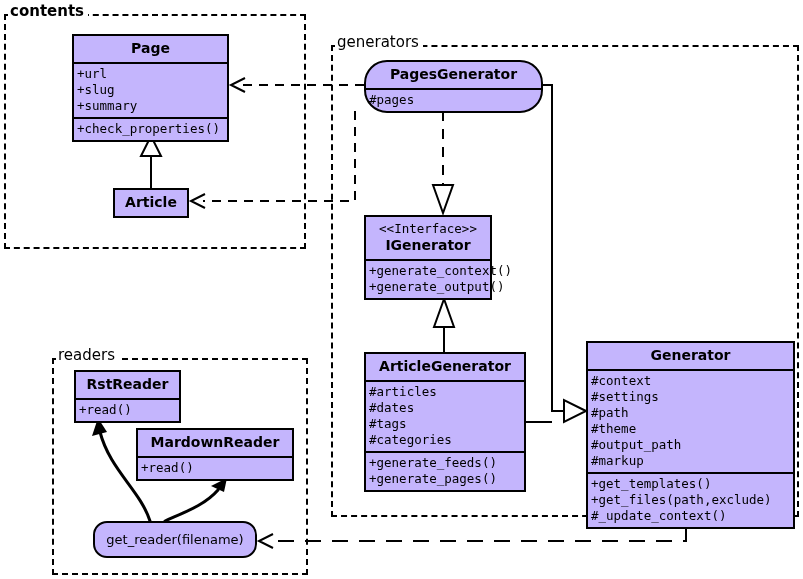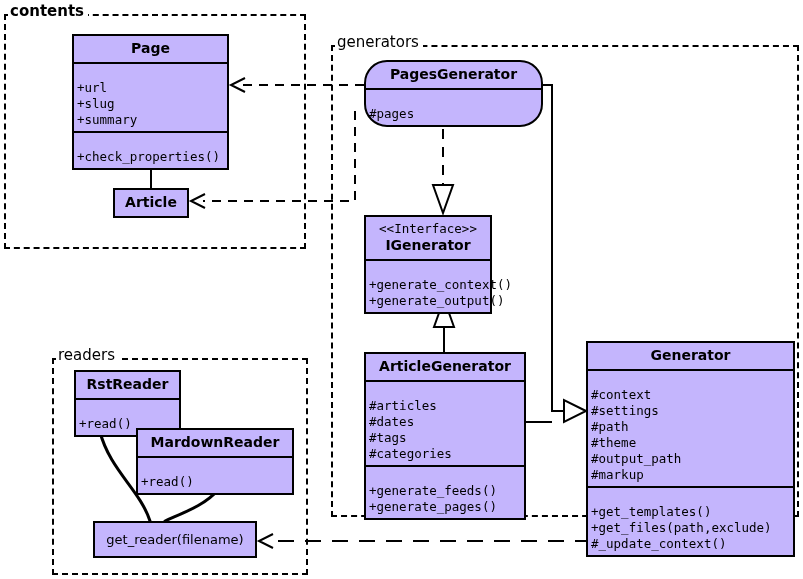--- a/index.html
+++ b/index.html
@@ -72,21 +72,21 @@
   }
   .uml-stereotype {
     display: block;
     font-weight: normal;
     font-size: 12.5px;
     font-family: "DejaVu Sans Mono", monospace;
     line-height: 16px;
   }
   .uml-compartment {
     border-top: 2px solid #000;
-    padding: 16px 3px 3px 3px;
+    padding: 2px 3px 3px 3px;
   }
   .uml-item {
     font-family: "DejaVu Sans Mono", monospace;
     font-size: 12.5px;
     line-height: 16px;
     color: #000;
     white-space: nowrap;
   }
   .uml-plain {
     text-align: center;
@@ -241,17 +241,17 @@
     </div>
   </div>
 
   <div class="uml-class" style="left:136px; top:428px; width:158px;">
     <div class="uml-name">MardownReader</div>
     <div class="uml-compartment">
       <div class="uml-item">+read()</div>
     </div>
   </div>
 
-  <div class="uml-class" style="left:93px; top:521px; width:164px;">
+  <div class="uml-class" style="left:93px; top:521px; width:164px;border-radius:14px;">
     <div class="uml-plain">get_reader(filename)</div>
   </div>
 
 </div>
 
 </body></html>

